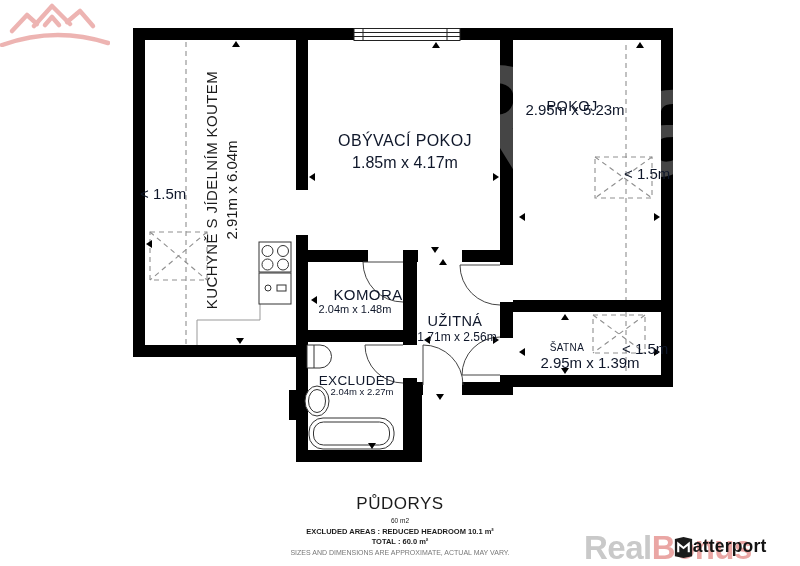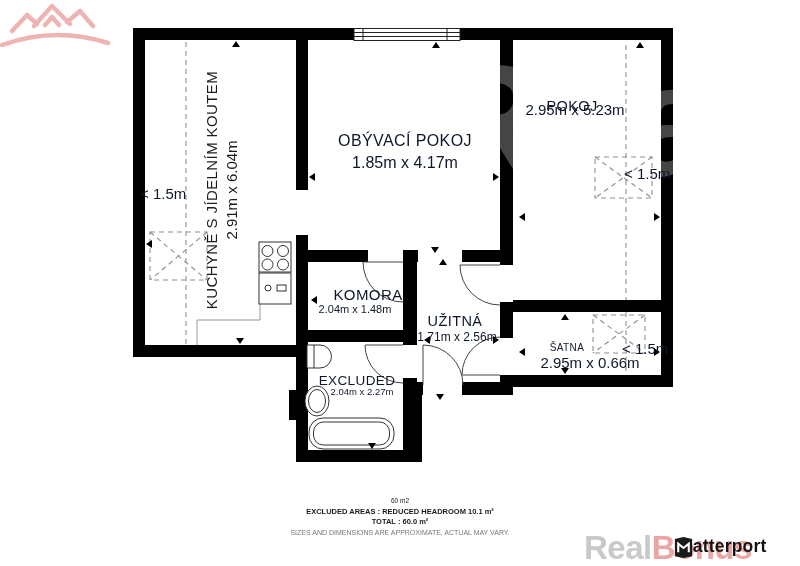--- a/index.html
+++ b/index.html
@@ -170,27 +170,28 @@
   <div class="lbl room-name" style="left:352px;top:294px;font-size:15px;margin-left:16px;">KOMORA</div>
   <div class="lbl" style="left:355px;top:309px;font-size:11px;">2.04m x 1.48m</div>
 
   <div class="lbl room-name" style="left:455px;top:321px;font-size:14.5px;">UŽITNÁ</div>
   <div class="lbl" style="left:457px;top:337px;font-size:12px;">1.71m x 2.56m</div>
 
   <div class="lbl room-name" style="left:357px;top:380px;font-size:13.5px;">EXCLUDED</div>
   <div class="lbl" style="left:362px;top:391px;font-size:9.5px;">2.04m x 2.27m</div>
 
   <div class="lbl room-name" style="left:567px;top:347px;font-size:10px;">ŠATNA</div>
-  <div class="lbl" style="left:590px;top:362px;font-size:15px;">2.95m x 0.66m</div>
+  <div class="lbl" style="left:590px;top:362px;font-size:15px;">2.95m x 1.39m</div>
 
   <div class="lbl leftal" style="left:140px;top:193px;font-size:15px;">&lt; 1.5m</div>
   <div class="lbl leftal" style="left:624px;top:173px;font-size:15px;">&lt; 1.5m</div>
   <div class="lbl leftal" style="left:622px;top:348px;font-size:15px;">&lt; 1.5m</div>
 
   <div class="footer">
+    <div class="title">PŮDORYS</div>
     <div class="area">60 m2</div>
     <div class="excluded">EXCLUDED AREAS :   REDUCED HEADROOM 10.1 m²</div>
     <div class="total">TOTAL :   60.0 m²</div>
     <div class="disclaimer">SIZES AND DIMENSIONS ARE APPROXIMATE, ACTUAL MAY VARY.</div>
   </div>
 
   <svg class="roofs" width="110" height="47" viewBox="0 0 110 47" opacity="0.8">
     <g stroke="#e9a2a0" stroke-width="4.5" fill="none" stroke-linejoin="round" stroke-linecap="round">
       <path d="M12,31 L27,15 L37,24"></path>
       <path d="M34,26 L52,6 L70,24"></path>

